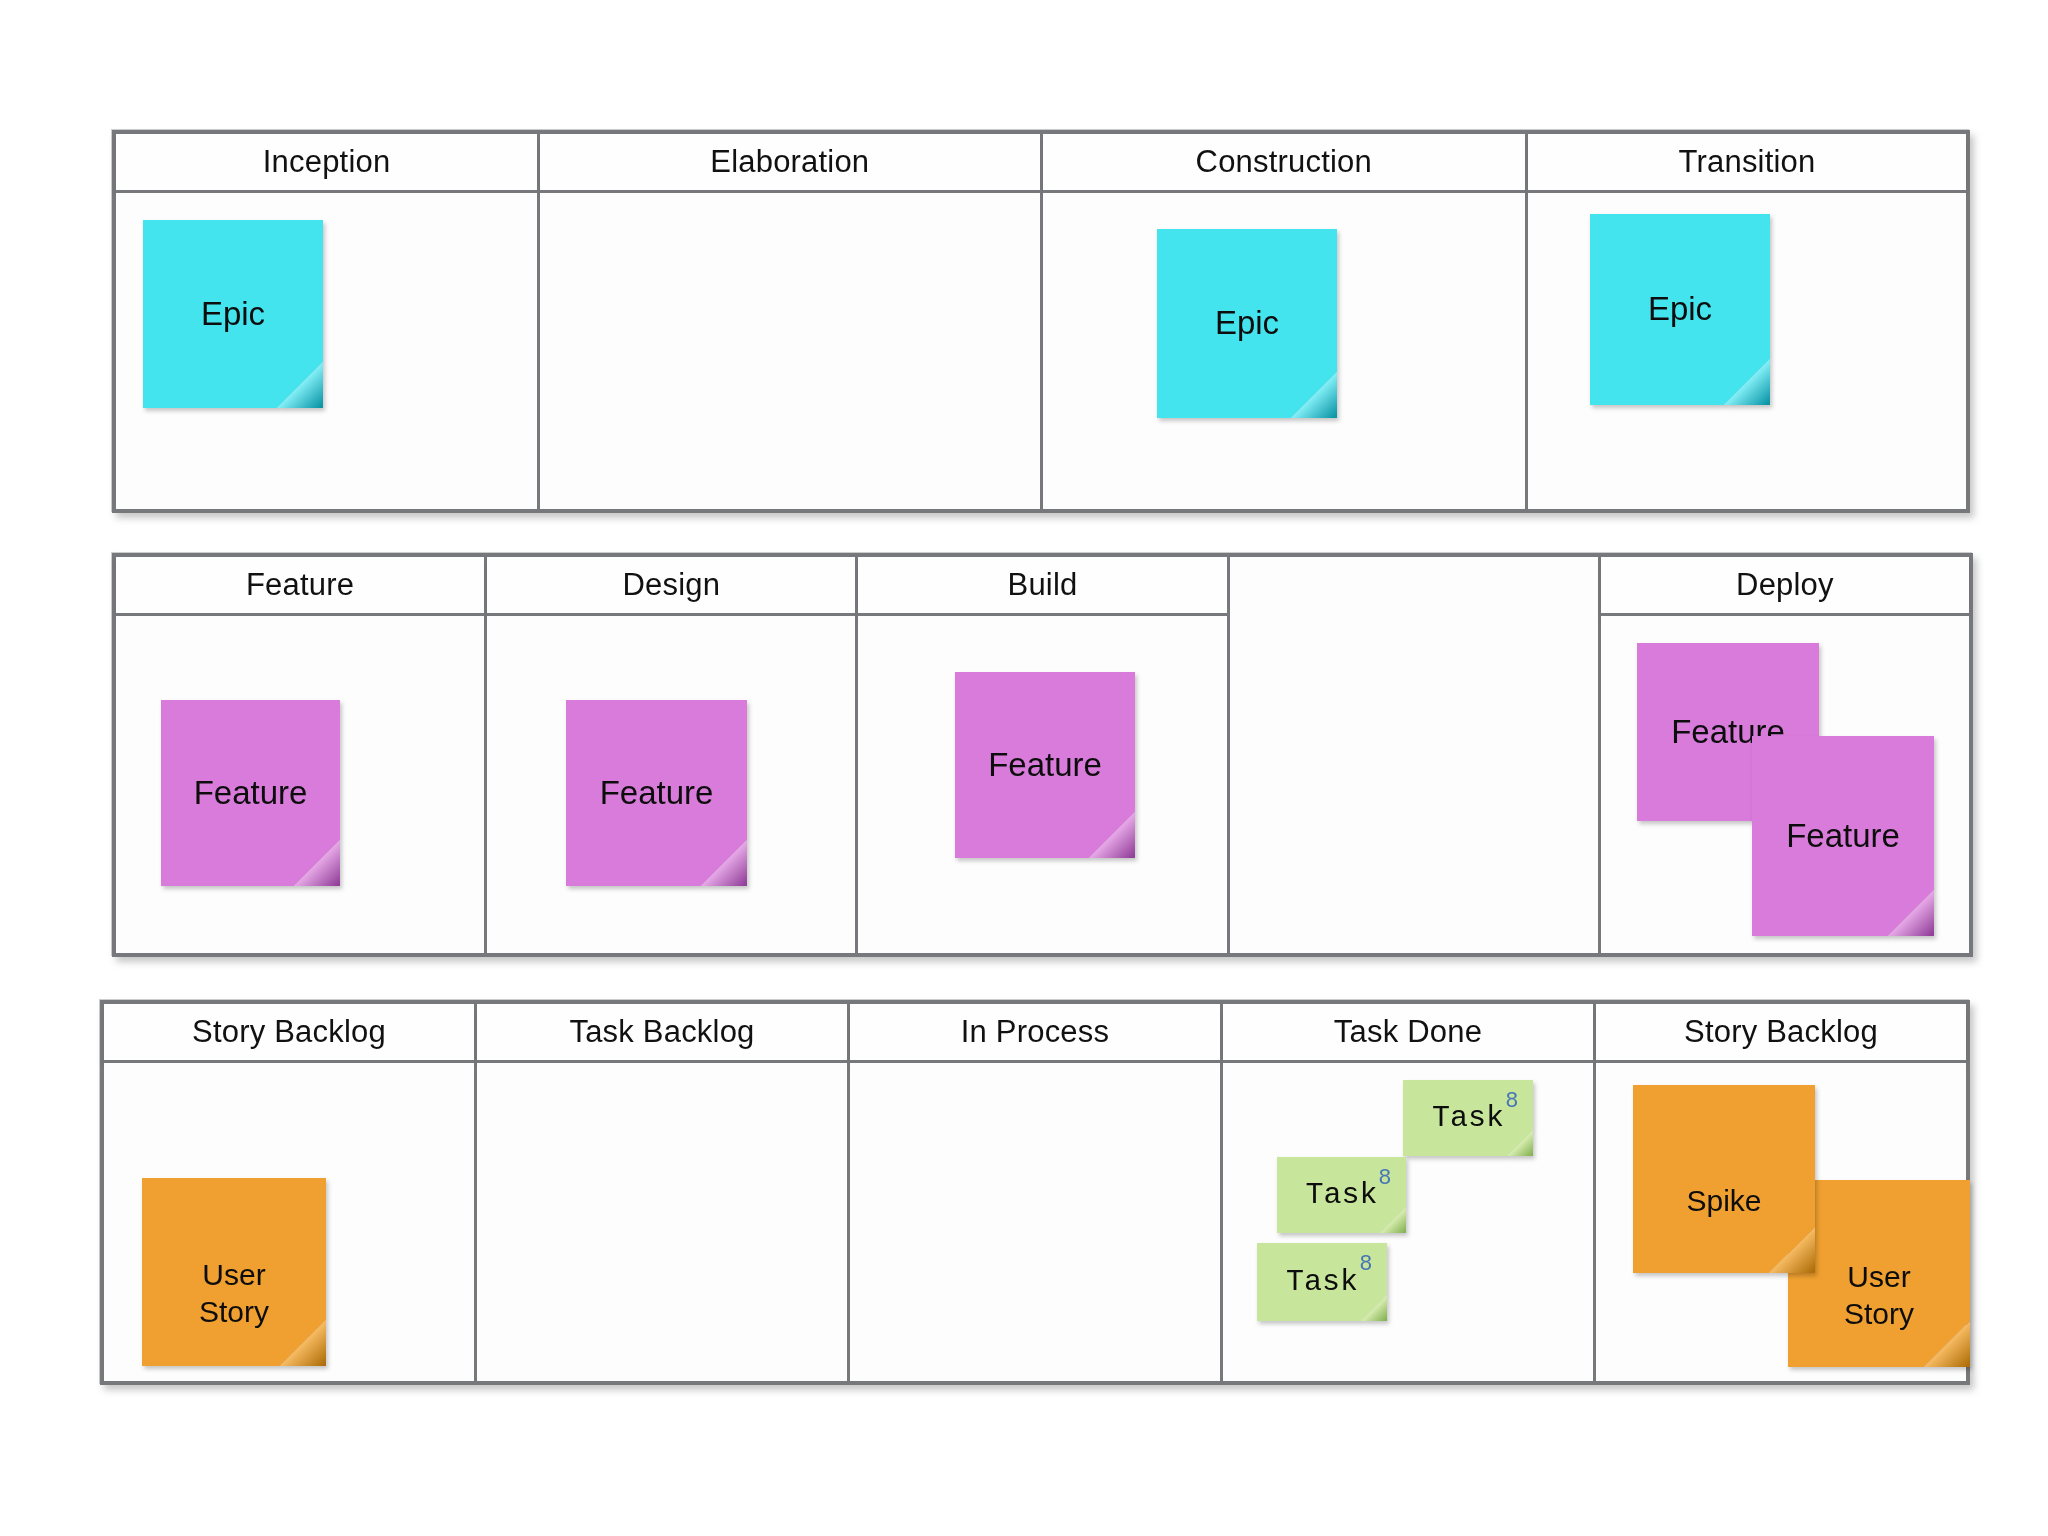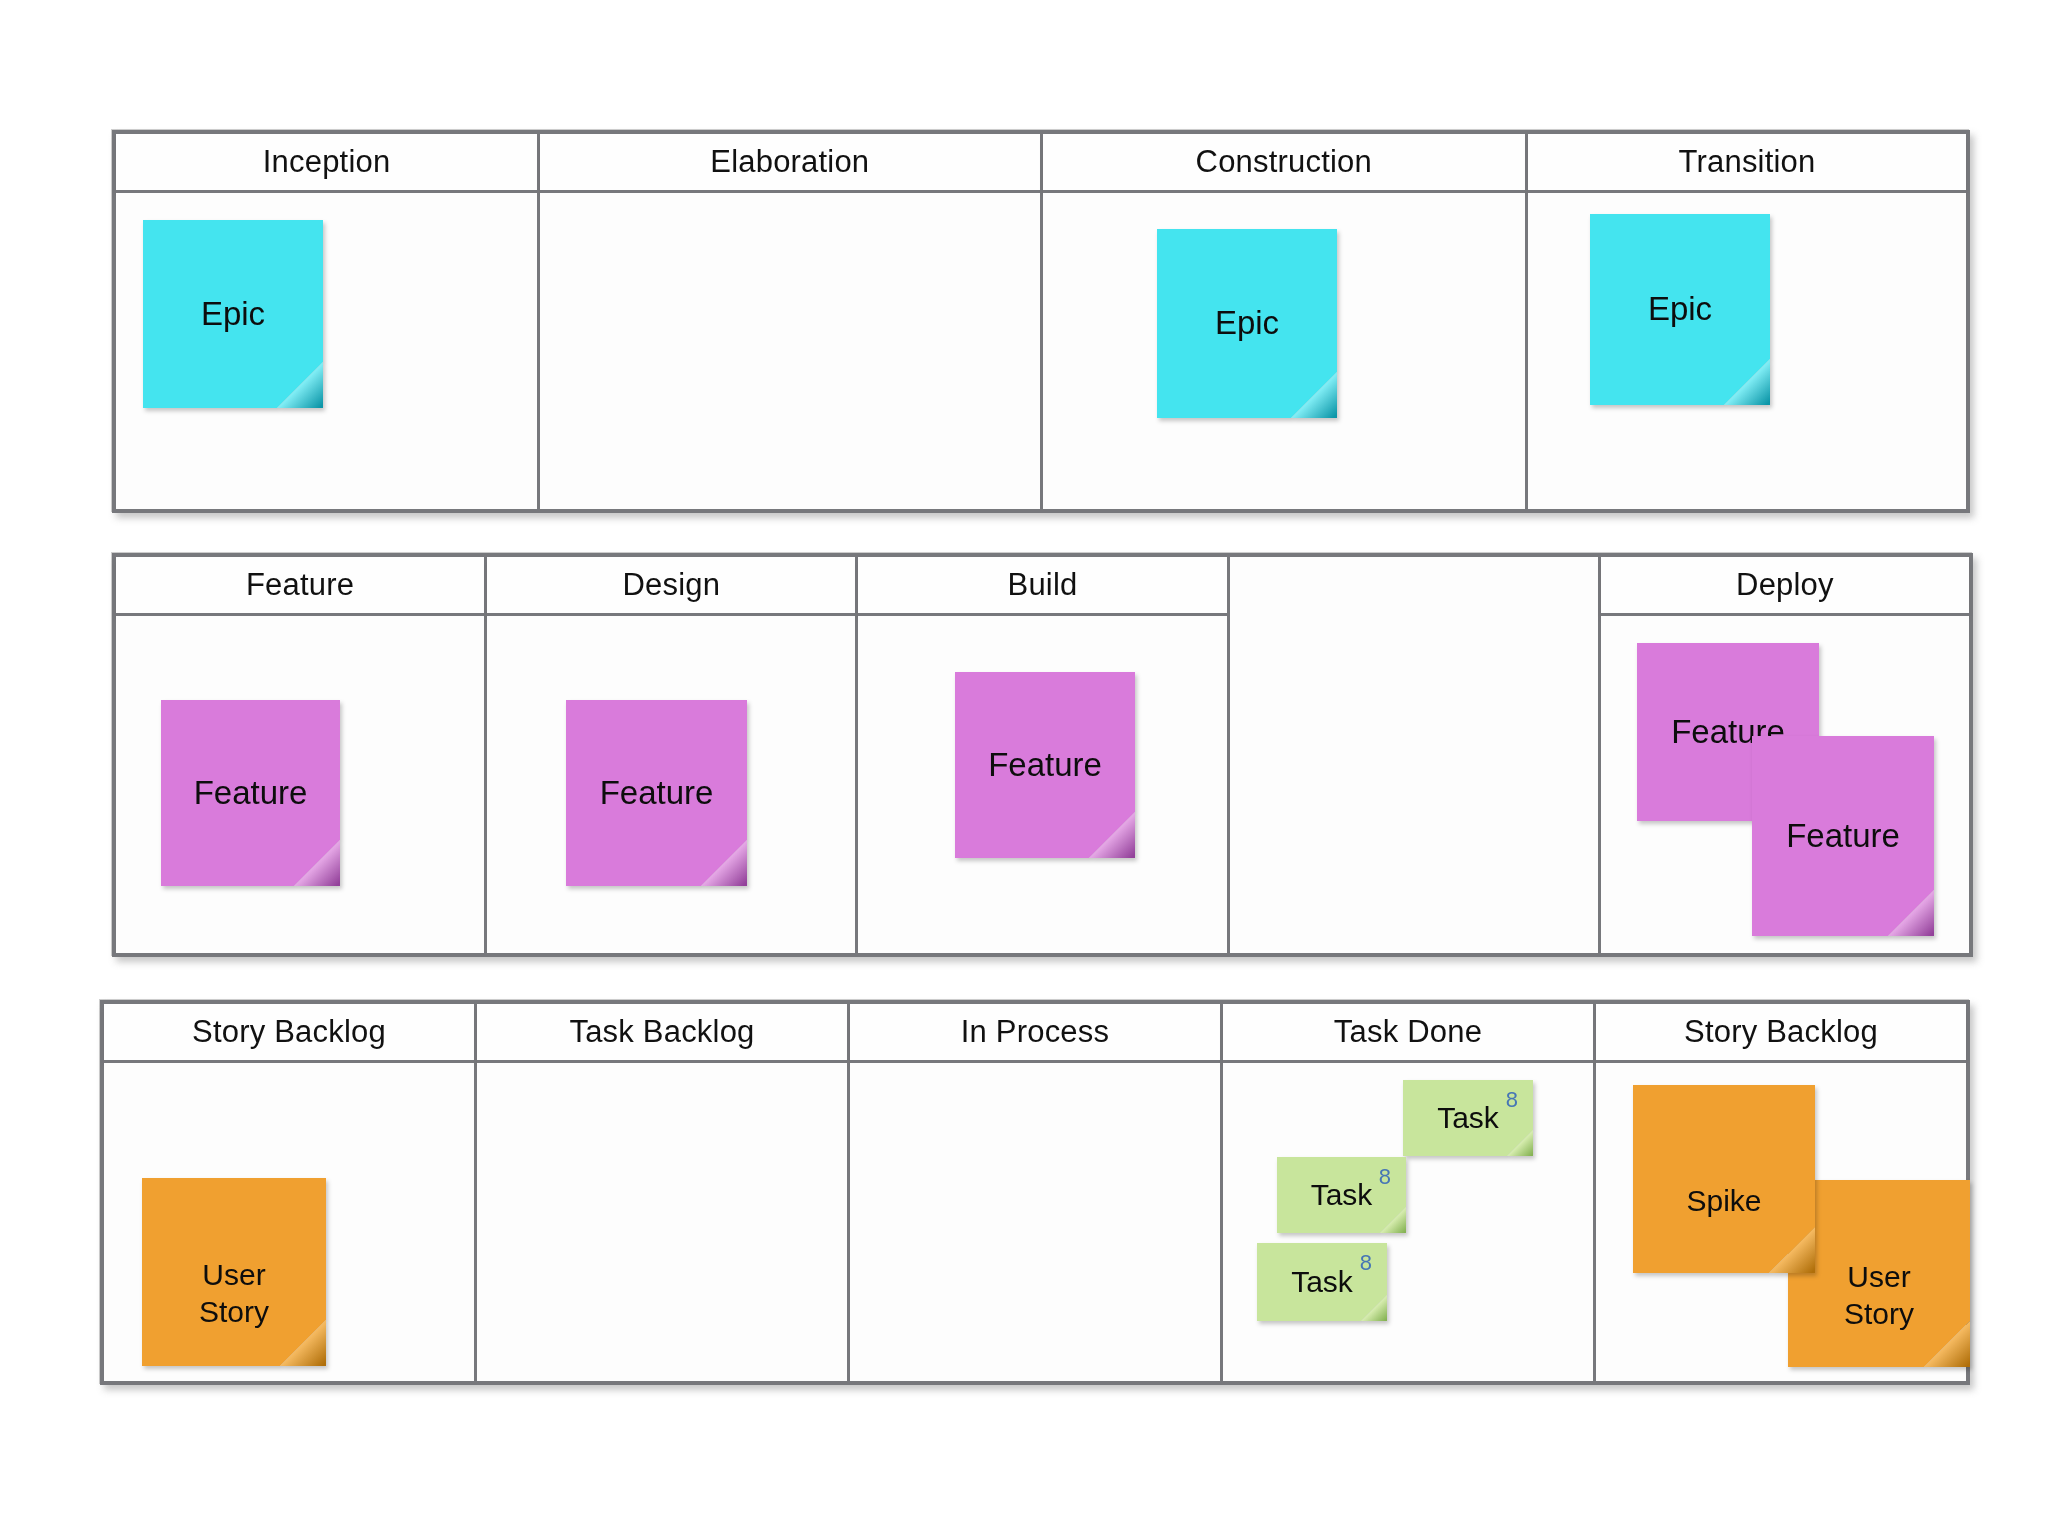--- a/index.html
+++ b/index.html
@@ -52,21 +52,21 @@
   }
   .note-label {
     font-size:33px; line-height:1.22; text-align:center;
     max-width:72%; color:#0d0d0d;
   }
   .note.front { z-index:2; }
   .epic    { --c:#44e4ef; --flap-light:#dbfafc; --flap-mid:#7eecf4; --flap-dark:#0d96a8; --cut:46px; }
   .feature { --c:#d97bdb; --flap-light:#f6d9f6; --flap-mid:#e3a4e4; --flap-dark:#93419a; --cut:46px; }
   .story   { --c:#f0a030; --flap-light:#fbdca6; --flap-mid:#f4b85e; --flap-dark:#b06f0a; --cut:46px; }
   .task    { --c:#c8e59c; --flap-light:#eef8da; --flap-mid:#d5ecad; --flap-dark:#86b354; --cut:26px; }
-  .task .note-label { font-size:30px; }
+  .task .note-label { font-size:30px;font-family:Liberation Mono, monospace; }
   .story .note-label { font-size:30px;margin-top:44px; }
   .note-badge {
     position:absolute; top:7px; right:15px;
     font-size:22px; color:#4676b5;
   }
 </style>
 </head>
 <body>
 
 <div id="canvas">

